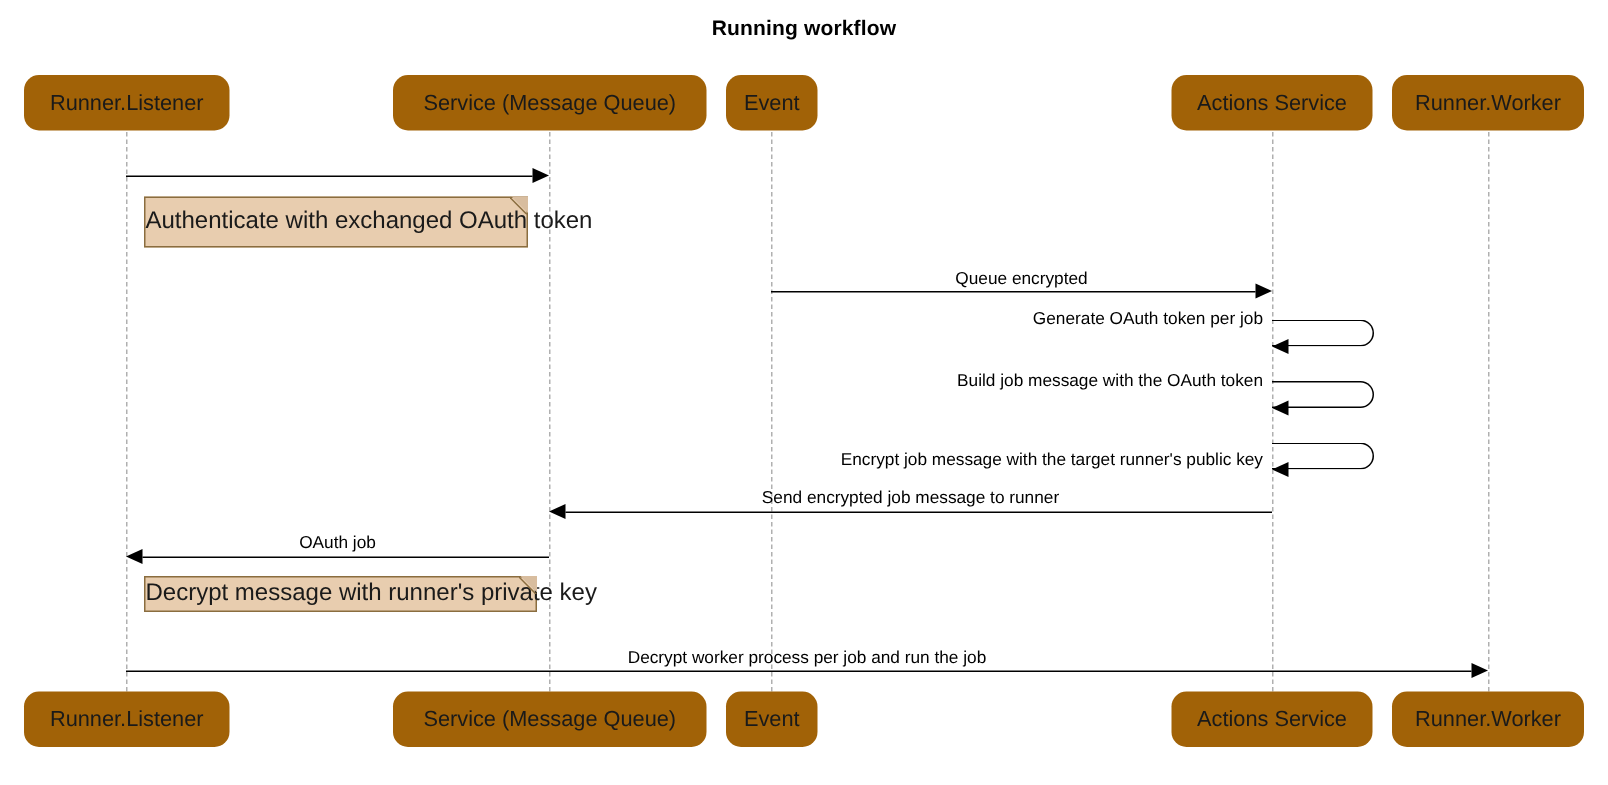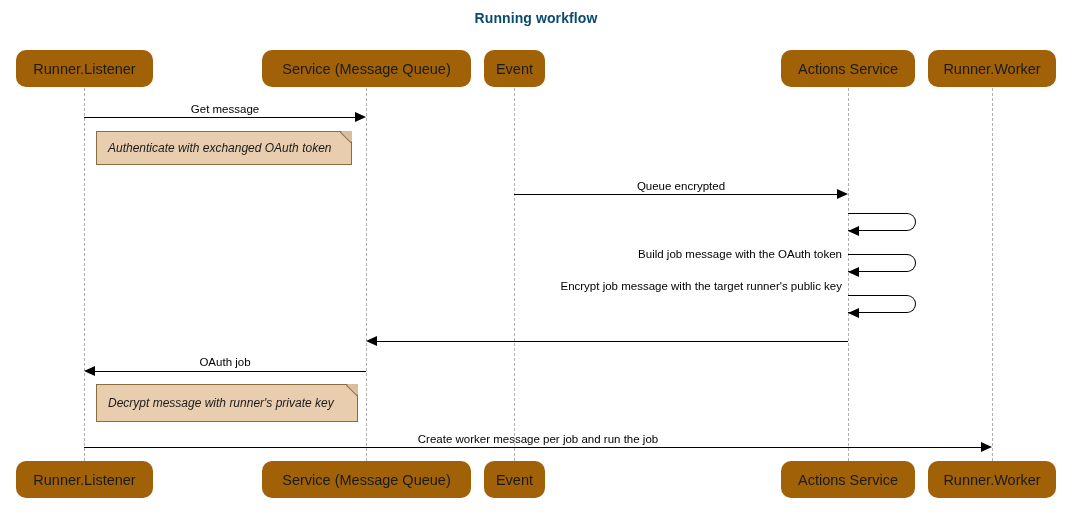--- a/index.html
+++ b/index.html
@@ -18,21 +18,21 @@
     overflow: hidden;
   }
   .diagram-title {
     position: absolute;
     left: 0;
     top: 10px;
     width: 1072px;
     text-align: center;
     font-size: 14px;
     font-weight: bold;
-    color: #0c4a6e;
+    color: #000000;
     letter-spacing: 0.1px;
   }
   .lifeline {
     position: absolute;
     width: 0;
     border-left: 1px dashed #b0b0b0;
     top: 88px;
     height: 373px;
   }
   .participant {
@@ -85,25 +85,23 @@
     box-sizing: border-box;
     background: transparent;
   }
   .note {
     position: absolute;
     background: #e8cdaf;
     border: 1.3px solid #8a6d3f;
     box-sizing: border-box;
     display: flex;
     align-items: center;
-    font-size: 12px;
+    font-size: 16px;
     color: #1a1a1a;
-    padding-left: 11px;
     white-space: nowrap;
-    font-style: italic;
   }
   .note-fold {
     position: absolute;
     top: -1px;
     right: -1px;
     width: 0; height: 0;
     border-left: 11px solid transparent;
     border-top: 11px solid #d8bd9f;
   }
   .note-fold-edge {
@@ -144,55 +142,56 @@
   <div class="participant" style="left:484px; top:50px; width:61px">Event</div>
   <div class="participant" style="left:781px; top:50px; width:134px">Actions Service</div>
   <div class="participant" style="left:928px; top:50px; width:128px">Runner.Worker</div>
 
   <div class="participant" style="left:16px;  top:461px; width:137px">Runner.Listener</div>
   <div class="participant" style="left:262px; top:461px; width:209px">Service (Message Queue)</div>
   <div class="participant" style="left:484px; top:461px; width:61px">Event</div>
   <div class="participant" style="left:781px; top:461px; width:134px">Actions Service</div>
   <div class="participant" style="left:928px; top:461px; width:128px">Runner.Worker</div>
 
-  <div class="msg-label center" style="left:84px; top:103px; width:282px">Get message</div>
   <div class="msg-line" style="left:84px; top:117px; width:271px"></div>
   <div class="arrowhead right" style="left:355px; top:111.5px"></div>
 
   <div class="note" style="left:96px; top:131px; width:256px; height:34px">
     <span>Authenticate with exchanged OAuth token</span>
     <span class="note-fold"></span>
     <span class="note-fold-edge"></span>
   </div>
 
   <div class="msg-label center" style="left:514px; top:180px; width:334px">Queue encrypted</div>
   <div class="msg-line" style="left:514px; top:194px; width:323px"></div>
   <div class="arrowhead right" style="left:837px; top:188.5px"></div>
 
+  <div class="msg-label right" style="left:448px; top:207px; width:394px">Generate OAuth token per job</div>
   <div class="selfloop" style="left:848px; top:213px; width:68px; height:18px"></div>
   <div class="arrowhead left" style="left:848px; top:225.5px"></div>
 
   <div class="msg-label right" style="left:448px; top:248px; width:394px">Build job message with the OAuth token</div>
   <div class="selfloop" style="left:848px; top:254px; width:68px; height:18px"></div>
   <div class="arrowhead left" style="left:848px; top:266.5px"></div>
 
-  <div class="msg-label right" style="left:448px; top:280px; width:394px">Encrypt job message with the target runner's public key</div>
+  <div class="msg-label right" style="left:448px; top:301px; width:394px">Encrypt job message with the target runner's public key</div>
   <div class="selfloop" style="left:848px; top:295px; width:68px; height:18px"></div>
   <div class="arrowhead left" style="left:848px; top:307.5px"></div>
 
+  <div class="msg-label center" style="left:366px; top:326px; width:482px">Send encrypted job message to runner</div>
   <div class="msg-line" style="left:377px; top:341px; width:471px"></div>
   <div class="arrowhead left" style="left:366px; top:335.5px"></div>
 
   <div class="msg-label center" style="left:84px; top:356px; width:282px">OAuth job</div>
   <div class="msg-line" style="left:95px; top:371px; width:271px"></div>
   <div class="arrowhead left" style="left:84px; top:365.5px"></div>
 
-  <div class="note" style="left:96px; top:384px; width:262px; height:38px">
+  <div class="note" style="left:96px; top:384px; width:262px; height:24px">
     <span>Decrypt message with runner's private key</span>
     <span class="note-fold"></span>
     <span class="note-fold-edge"></span>
   </div>
 
-  <div class="msg-label center" style="left:84px; top:433px; width:908px">Create worker message per job and run the job</div>
+  <div class="msg-label center" style="left:84px; top:433px; width:908px">Decrypt worker process per job and run the job</div>
   <div class="msg-line" style="left:84px; top:447px; width:897px"></div>
   <div class="arrowhead right" style="left:981px; top:441.5px"></div>
 
 </div>
 
 </body></html>

